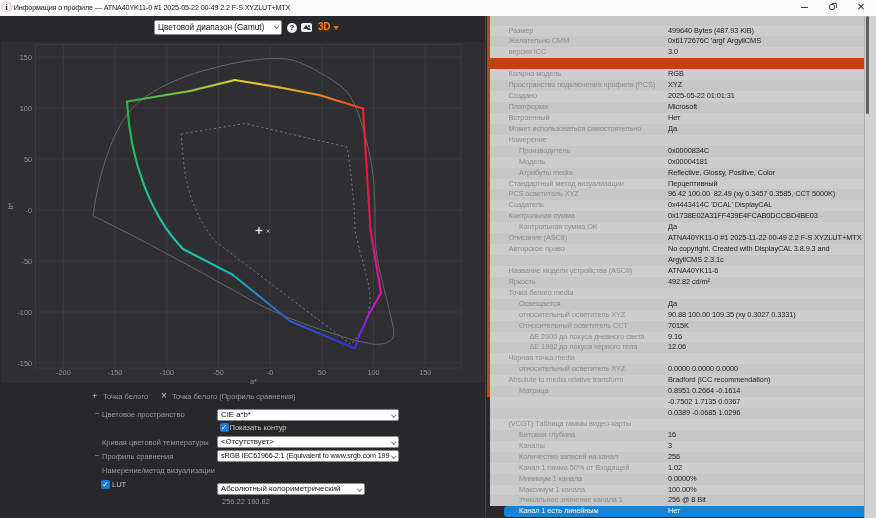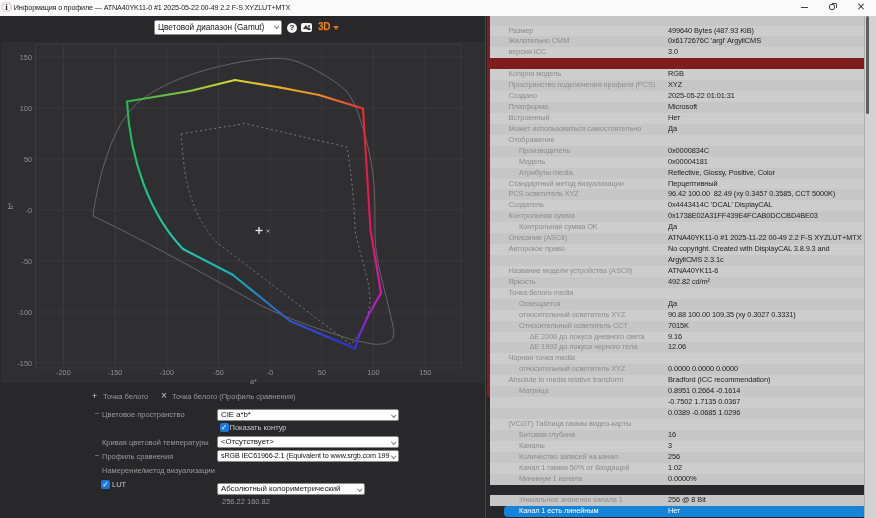--- a/index.html
+++ b/index.html
@@ -28,21 +28,21 @@
 #imgbtn b{position:absolute;left:2px;top:2px;width:0;height:0;border-left:3px solid transparent;border-right:3px solid transparent;border-bottom:4px solid #333;}
 #imgbtn u{position:absolute;left:6px;top:3.5px;width:0;height:0;border-left:2.5px solid transparent;border-right:2.5px solid transparent;border-bottom:3px solid #333}
 #imgbtn s{position:absolute;left:7px;top:1.5px;width:2px;height:2px;background:#333;border-radius:50%}
 #d3{position:absolute;left:318px;top:5px;font-size:10px;letter-spacing:-0.3px;font-weight:bold;color:#e8821e;text-shadow:0 1px 1px #6b3407}
 #d3ar{position:absolute;left:333px;top:9.5px;width:0;height:0;border-left:3.5px solid transparent;border-right:3.5px solid transparent;border-top:4.5px solid #d9731a}
 
 .lbl{position:absolute;font-size:7.5px;color:#999;white-space:nowrap}
 .wht{color:#c9c9c9}
 .cb{position:absolute;width:9px;height:9px;background:#1a78d8;border-radius:2px;color:#fff;font-size:8px;line-height:9px;text-align:center}
 
-#right{position:absolute;left:487px;top:16px;width:389px;height:381px;background:#7f1d1d}
+#right{position:absolute;left:487px;top:16px;width:389px;height:381px;background:#c2410c}
 .rrow{position:absolute;left:3px;width:374px;font-size:7.4px;letter-spacing:-0.1px;line-height:10.93px;white-space:nowrap}
 .rrow.light{background:#cdcdcd}
 .rrow.dark{background:#c6c6c6}
 .rrow.sel{background:#1583d8;border-radius:4px;left:17px;width:362px}
 .rrow .k{position:absolute;color:#8d8d8d}
 .rrow.sel .k{color:#fff}
 .rrow .v{position:absolute;left:178px;color:#1c1c1c}
 .rrow.sel .v{position:absolute;left:164px;color:#fff}
 #sbar{position:absolute;left:377px;top:0;width:12px;height:502px;background:#d2d2d2;border-left:1px solid #aeaeae}
 #sthumb{position:absolute;left:0.5px;top:0px;width:3px;height:98px;background:#5f5f5f;border-radius:2px}
@@ -258,21 +258,21 @@
       </div>
 <div class="rrow light" style="top:96.94px;height:10.93px">
         <span class="k" style="left:18.5px">Встроенный</span>
         <span class="v">Нет</span>
       </div>
 <div class="rrow dark" style="top:107.87px;height:10.93px">
         <span class="k" style="left:18.5px">Может использоваться самостоятельно</span>
         <span class="v">Да</span>
       </div>
 <div class="rrow light" style="top:118.80px;height:10.93px">
-        <span class="k" style="left:18.5px">Отображение</span>
+        <span class="k" style="left:18.5px">Намерение</span>
         <span class="v"></span>
       </div>
 <div class="rrow dark" style="top:129.73px;height:10.93px">
         <span class="k" style="left:29.0px">Производитель</span>
         <span class="v">0x0000834C</span>
       </div>
 <div class="rrow light" style="top:140.66px;height:10.93px">
         <span class="k" style="left:29.0px">Модель</span>
         <span class="v">0x00004181</span>
       </div>
@@ -385,20 +385,24 @@
         <span class="v">256</span>
       </div>
 <div class="rrow light" style="top:446.70px;height:10.93px">
         <span class="k" style="left:29.0px">Канал 1 гамма 50% от Входящей</span>
         <span class="v">1.02</span>
       </div>
 <div class="rrow dark" style="top:457.63px;height:10.93px">
         <span class="k" style="left:29.0px">Минимум 1 канала</span>
         <span class="v">0.0000%</span>
       </div>
+<div class="rrow light" style="top:468.56px;height:10.93px">
+        <span class="k" style="left:29.0px">Максимум 1 канала</span>
+        <span class="v">100.00%</span>
+      </div>
 <div class="rrow dark" style="top:479.49px;height:10.93px">
         <span class="k" style="left:29.0px">Уникальное значение канала 1</span>
         <span class="v">256 @ 8 Bit</span>
       </div>
 <div class="rrow sel" style="top:490.42px;height:10.93px">
         <span class="k" style="left:15.0px">Канал 1 есть линейным</span>
         <span class="v">Нет</span>
       </div>
   <div id="sbar">
         <div id="sthumb"></div>

